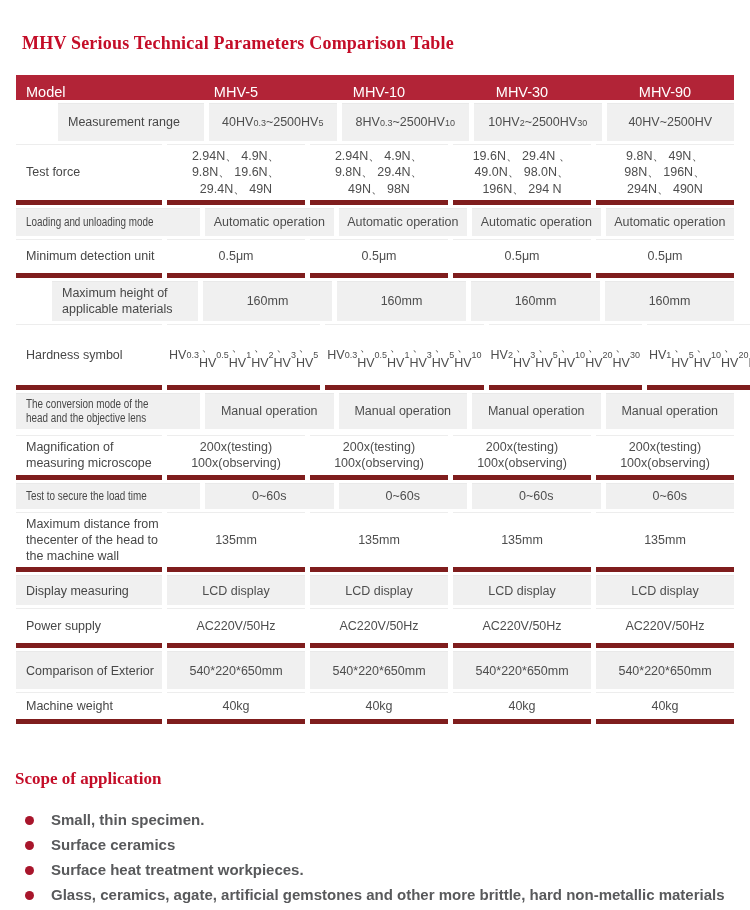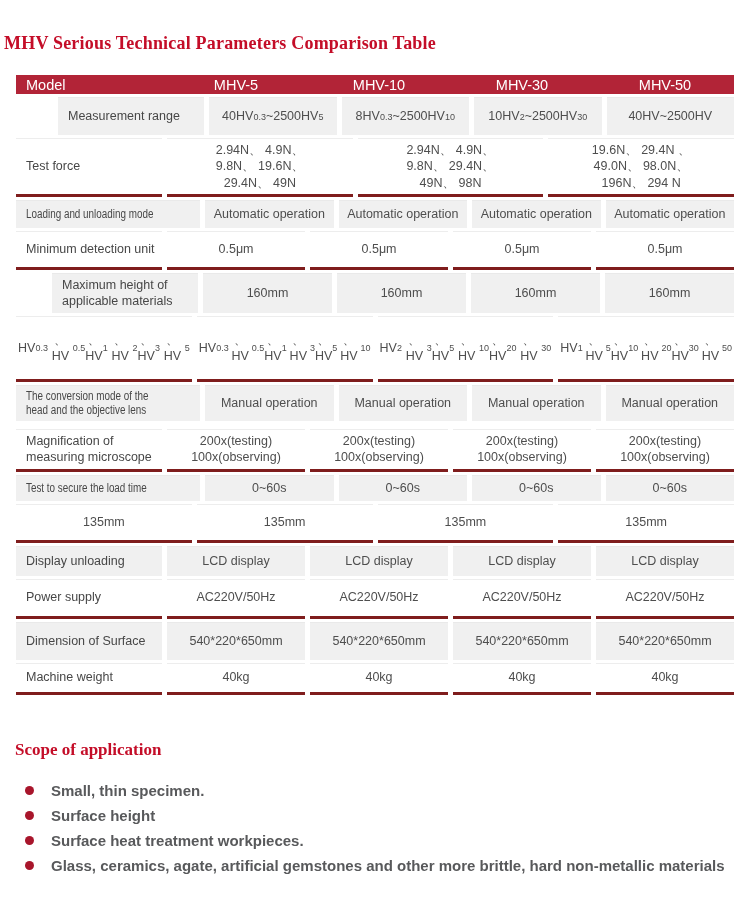--- a/index.html
+++ b/index.html
@@ -12,32 +12,32 @@
     overflow: hidden;
   }
   .page { width: 750px; height: 910px; padding-top: 33px; }
 
   
   .page-title {
     font-family: "Liberation Serif", serif;
     font-weight: bold;
     font-size: 18px;
     color: var(--title-red, #c40d28);
-    margin-left: 4px;
+    margin-left: 22px;
     letter-spacing: 0.2px;
   }
 
   
   .table { width: 718px; margin: 21px 16px 0 16px; }
   .thead {
     display: flex;
     column-gap: 5px;
     background: var(--header-bg, #b22437);
-    height: 19px;
-    align-items: center;
+    height: 25px;
+    align-items: flex-end;
     color: #ffffff;
     font-size: 14.5px;
   }
   .thead .th { flex: 1; text-align: center; }
   .thead .th.label { flex: 0 0 146px; text-align: left; padding-left: 10px; }
 
   #table-rows { display: flex; flex-direction: column; row-gap: 3px; margin-top: 3px; }
   .t-row { display: flex; column-gap: 5px; align-items: stretch; }
   .t-row .cell {
     flex: 1;
@@ -51,21 +51,21 @@
     padding: 3px 2px;
   }
   .t-row .cell.label {
     flex: 0 0 146px;
     justify-content: flex-start;
     text-align: left;
     padding-left: 10px;
     color: #474747;
   }
   .t-row.gray .cell { background: #f0f0f0; border-top: 1px solid #e9e9e9; }
-  .t-row.white .cell { background: #ffffff; border-top: 1px solid #ededed; border-bottom: 3px solid #7f1d1d; }
+  .t-row.white .cell { background: #ffffff; border-top: 1px solid #ededed; border-bottom: 5px solid #7f1d1d; }
 
   
   .t-row:nth-child(3) .label .label-in,
   .t-row:nth-child(7) .label .label-in,
   .t-row:nth-child(9) .label .label-in {
     display: inline-block;
     width: 172px;
     transform: scaleX(0.79);
     transform-origin: 0 50%;
     line-height: 1.15;
@@ -121,39 +121,40 @@
 <div class="page">
 
   <h1 class="page-title">MHV Serious Technical Parameters Comparison Table</h1>
 
   <div class="table">
     <div class="thead">
       <div class="th label">Model</div>
       <div class="th">MHV-5</div>
       <div class="th">MHV-10</div>
       <div class="th">MHV-30</div>
-      <div class="th">MHV-50</div>
+      <div class="th">MHV-90</div>
     </div>
     <div id="table-rows">
         <div class="t-row gray">
           <div class="cell label">
             <span class="label-in">Measurement range</span>
           </div>
           <div class="cell value">40HV<sub>0.3</sub>~2500HV<sub>5</sub></div>
           <div class="cell value">8HV<sub>0.3</sub>~2500HV<sub>10</sub></div>
           <div class="cell value">10HV<sub>2</sub>~2500HV<sub>30</sub></div>
           <div class="cell value">40HV~2500HV</div>
         </div>
         <div class="t-row white">
           <div class="cell label">
             <span class="label-in">Test force</span>
           </div>
           <div class="cell value">2.94N、 4.9N、<br>9.8N、 19.6N、<br>29.4N、 49N</div>
           <div class="cell value">2.94N、 4.9N、<br>9.8N、 29.4N、<br>49N、 98N</div>
           <div class="cell value">19.6N、 29.4N 、<br>49.0N、 98.0N、<br>196N、 294 N</div>
+          <div class="cell value">9.8N、 49N、<br>98N、 196N、<br>294N、 490N</div>
         </div>
         <div class="t-row gray">
           <div class="cell label">
             <span class="label-in">Loading and unloading mode</span>
           </div>
           <div class="cell value">Automatic operation</div>
           <div class="cell value">Automatic operation</div>
           <div class="cell value">Automatic operation</div>
           <div class="cell value">Automatic operation</div>
         </div>
@@ -169,20 +170,23 @@
         <div class="t-row gray">
           <div class="cell label">
             <span class="label-in">Maximum height of applicable materials</span>
           </div>
           <div class="cell value">160mm</div>
           <div class="cell value">160mm</div>
           <div class="cell value">160mm</div>
           <div class="cell value">160mm</div>
         </div>
         <div class="t-row white">
+          <div class="cell label">
+            <span class="label-in">Hardness symbol</span>
+          </div>
           <div class="cell value">HV<sub>0.3</sub>、 HV<sub>0.5</sub>、<br>HV<sub>1</sub>、 HV<sub>2</sub>、<br>HV<sub>3</sub>、 HV<sub>5</sub></div>
           <div class="cell value">HV<sub>0.3</sub>、 HV<sub>0.5</sub>、<br>HV<sub>1</sub>、 HV<sub>3</sub>、<br>HV<sub>5</sub>、 HV<sub>10</sub></div>
           <div class="cell value">HV<sub>2</sub>、 HV<sub>3</sub>、<br>HV<sub>5</sub>、 HV<sub>10</sub>、<br>HV<sub>20</sub>、 HV<sub>30</sub></div>
           <div class="cell value">HV<sub>1</sub>、 HV<sub>5</sub>、<br>HV<sub>10</sub>、 HV<sub>20</sub>、<br>HV<sub>30</sub>、 HV<sub>50</sub></div>
         </div>
         <div class="t-row gray">
           <div class="cell label">
             <span class="label-in">The conversion mode of the head and the objective lens</span>
           </div>
           <div class="cell value">Manual operation</div>
@@ -202,46 +206,49 @@
         <div class="t-row gray">
           <div class="cell label">
             <span class="label-in">Test to secure the load time</span>
           </div>
           <div class="cell value">0~60s</div>
           <div class="cell value">0~60s</div>
           <div class="cell value">0~60s</div>
           <div class="cell value">0~60s</div>
         </div>
         <div class="t-row white">
-          <div class="cell value">135mm</div>
-          <div class="cell value">135mm</div>
-          <div class="cell value">135mm</div>
-          <div class="cell value">135mm</div>
-        </div>
-        <div class="t-row gray">
-          <div class="cell label">
-            <span class="label-in">Display unloading</span>
+          <div class="cell label">
+            <span class="label-in">Maximum distance from thecenter of the head to the machine wall</span>
+          </div>
+          <div class="cell value">135mm</div>
+          <div class="cell value">135mm</div>
+          <div class="cell value">135mm</div>
+          <div class="cell value">135mm</div>
+        </div>
+        <div class="t-row gray">
+          <div class="cell label">
+            <span class="label-in">Display measuring</span>
           </div>
           <div class="cell value">LCD display</div>
           <div class="cell value">LCD display</div>
           <div class="cell value">LCD display</div>
           <div class="cell value">LCD display</div>
         </div>
         <div class="t-row white">
           <div class="cell label">
             <span class="label-in">Power supply</span>
           </div>
           <div class="cell value">AC220V/50Hz</div>
           <div class="cell value">AC220V/50Hz</div>
           <div class="cell value">AC220V/50Hz</div>
           <div class="cell value">AC220V/50Hz</div>
         </div>
         <div class="t-row gray">
           <div class="cell label">
-            <span class="label-in">Dimension of Surface</span>
+            <span class="label-in">Comparison of Exterior</span>
           </div>
           <div class="cell value">540*220*650mm</div>
           <div class="cell value">540*220*650mm</div>
           <div class="cell value">540*220*650mm</div>
           <div class="cell value">540*220*650mm</div>
         </div>
         <div class="t-row white">
           <div class="cell label">
             <span class="label-in">Machine weight</span>
           </div>
@@ -255,21 +262,21 @@
 
   <h2 class="scope-heading">Scope of application</h2>
 
   <ul class="scope-list">
     <li>
       <span class="dot"></span>
       <span>Small, thin specimen.</span>
     </li>
     <li>
       <span class="dot"></span>
-      <span>Surface height</span>
+      <span>Surface ceramics</span>
     </li>
     <li>
       <span class="dot"></span>
       <span>Surface heat treatment workpieces.</span>
     </li>
     <li>
       <span class="dot"></span>
       <span>Glass, ceramics, agate, artificial gemstones and other more brittle, hard non-metallic materials</span>
     </li>
   </ul>

